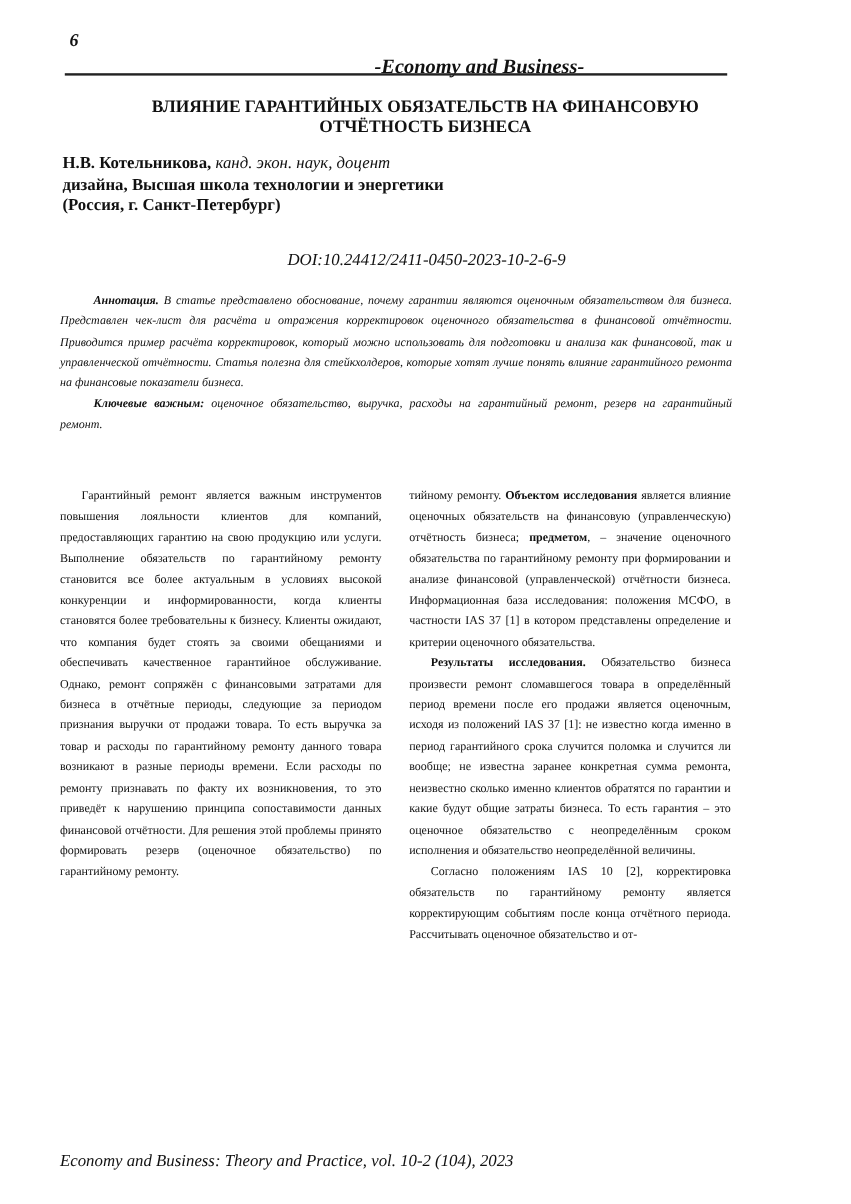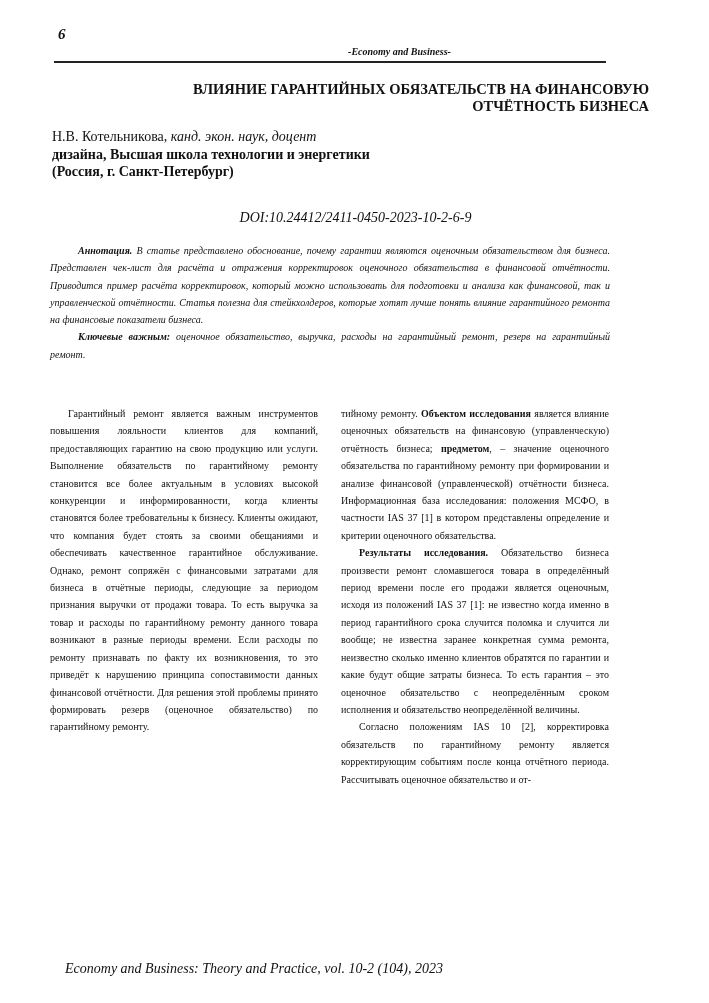--- a/index.html
+++ b/index.html
@@ -1,35 +1,35 @@
 <!DOCTYPE html>
 <html><head>
 <meta charset="utf-8">
 <style>
   * { margin:0; padding:0; box-sizing:border-box; }
   html, body { width:709px; height:1003px; background:#fff; overflow:hidden; }
   body { font-family:"Liberation Serif","DejaVu Serif",serif; color:#111; position:relative; }
   .page-num { position:absolute; left:58px; top:26px; font-size:15px; font-weight:bold; font-style:italic; }
-  .running-head { position:absolute; left:0; width:709px; top:46px; text-align:center; font-size:10px; font-weight:bold; font-style:italic; padding-left:90px; }
+  .running-head { position:absolute; left:0; width:709px; top:46px; text-align:center; font-size:17px; font-weight:bold; font-style:italic; padding-left:90px; }
   .head-rule { position:absolute; left:54px; top:61px; width:552px; height:2px; background:#222; }
-  .title { position:absolute; left:60px; width:589px; top:81px; text-align:right; font-size:14.5px; font-weight:bold; line-height:17px; }
+  .title { position:absolute; left:60px; width:589px; top:81px; text-align:center; font-size:14.5px; font-weight:bold; line-height:17px; }
   .authors { position:absolute; left:52px; top:128px; width:570px; font-size:14px; line-height:17.5px; }
-  .authors b { font-weight:normal;text-align:right; }
+  .authors b { font-weight:bold;text-align:right; }
   .authors i { font-style:italic; font-weight:normal; }
   .doi { position:absolute; left:0; width:709px; top:210px; text-align:center; font-size:14px; font-style:italic; padding-left:2px; }
   .abstract { position:absolute; left:50px; top:242px; width:560px; font-size:10px; font-style:italic; line-height:17.3px; text-align:justify; }
   .abstract p { text-indent:28px; }
   .abstract b { font-weight:bold; }
   .col { position:absolute; top:405px; width:268px; font-size:10px; line-height:17.4px; text-align:justify; hyphens:none; }
   .col-left { left:50px; }
   .col-right { left:341px; }
   .col p { text-indent:18px; }
   .col p.noindent { text-indent:0; }
   .col b { font-weight:bold; }
-  .footer { position:absolute; left:50px; top:961px; font-size:14px; font-style:italic;margin-left:15px; }
+  .footer { position:absolute; left:50px; top:961px; font-size:14px; font-style:italic; }
 </style>
 </head>
 <body>
 
 <div class="page-num">6</div>
 <div class="running-head">-Economy and Business-</div>
 <div class="head-rule"></div>
 
 <div class="title">
   <div>ВЛИЯНИЕ ГАРАНТИЙНЫХ ОБЯЗАТЕЛЬСТВ НА ФИНАНСОВУЮ</div>

